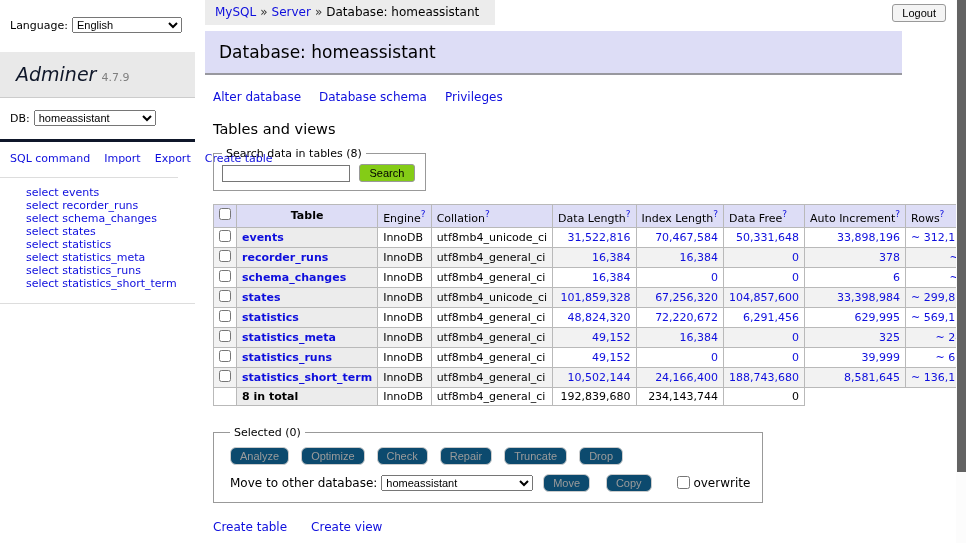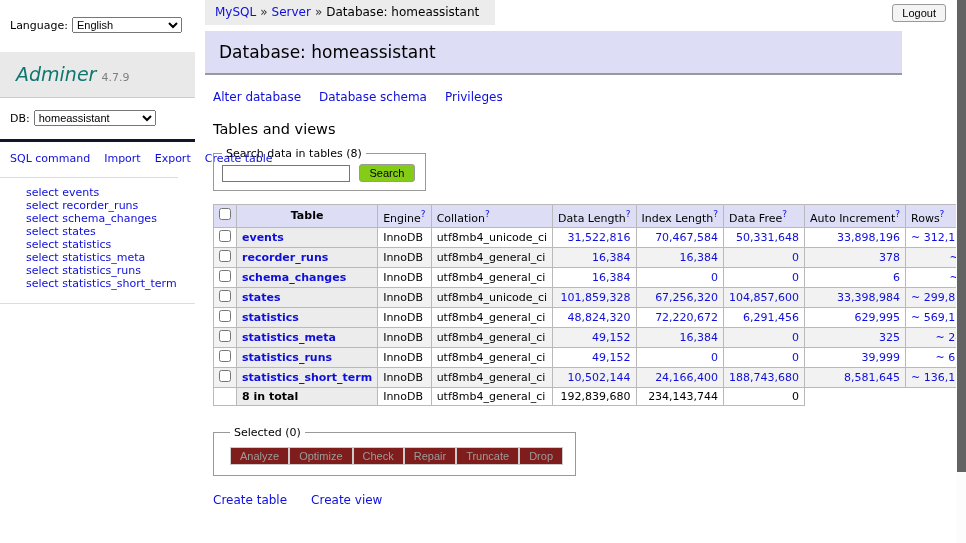--- a/index.html
+++ b/index.html
@@ -70,22 +70,22 @@
   .db-tables .col-df { min-width:60px; } .db-tables .col-ai { min-width:78px; }
   .db-tables .col-rw { min-width:56px; }
   .db-tables tfoot th { background:#ececec; text-align:left; }
   .db-tables tfoot td { background:#fff; }
   .db-tables td.void { border:none; background:transparent; }
   .db-tables input[type=checkbox] { margin:0; width:12px; height:12px; }
 
   
   .selected-fs { margin-top:20px; padding:6px 12px 10px 16px; }
   .selected-fs .btn-row { margin:2px 0 0 0; }
-  .gbtn { font-size:11px; padding:2px 9px; margin-right:0; color:#9b9b9b;
-          background:#7f1d1d; border:1px solid #ccc; border-radius:0; }
+  .gbtn { font-size:11px; padding:2px 9px; margin-right:12px; color:#9b9b9b;
+          background:#0c4a6e; border:1px solid #ccc; border-radius:6px; }
   .move-row { margin-top:9px; font-size:12px; }
   .move-row select { width:152px; font-size:11px; margin-left:4px; }
   .move-row input[type=checkbox] { margin:0 3px 0 10px; vertical-align:-2px; }
   .move-row .ow-label { font-size:12px; }
 
   .create-links { margin:17px 0 0 8px; font-size:12px; }
   .create-links a { margin-right:24px; }
 
   
   .scrollbar { position:absolute; left:956px; top:0; width:10px; height:543px; background:#fcfcfc; }
@@ -94,21 +94,21 @@
 </head>
 <body>
 
 <div class="page">
 
   <aside class="sidebar">
     <p class="lang-row">
       <label>Language:</label><select><option selected="">English</option></select>
     </p>
     <h1 class="logo">
-      <a style="color:#0f766e;">Adminer</a><span class="version">4.7.9</span>
+      <a style="color:#0f172a;">Adminer</a><span class="version">4.7.9</span>
     </h1>
     <p class="db-row">
       <label>DB:</label><select><option selected="">homeassistant</option></select>
     </p>
     <p class="sidebar-links">
       
     <a href="#">SQL command</a><a href="#">Import</a><a href="#">Export</a><a href="#">Create table</a></p>
     <p class="table-links">
 
     <a href="#">select events</a>
@@ -269,20 +269,26 @@
           <td class="void" colspan="3"></td>
         </tr>
       </tfoot>
     </table>
 
     <fieldset class="selected-fs">
       <legend>Selected (0)</legend>
       <div class="btn-row">
         
       <button class="gbtn" disabled="">Analyze</button><button class="gbtn" disabled="">Optimize</button><button class="gbtn" disabled="">Check</button><button class="gbtn" disabled="">Repair</button><button class="gbtn" disabled="">Truncate</button><button class="gbtn" disabled="">Drop</button></div>
+      <div class="move-row">
+        <label>Move to other database:</label><select><option selected="">homeassistant</option></select>
+        <button class="gbtn" style="margin-left:6px;" disabled="">Move</button>
+        <button class="gbtn" disabled="">Copy</button>
+        <input type="checkbox" style=""><span class="ow-label">overwrite</span>
+      </div>
     </fieldset>
 
     <p class="create-links">
       
     <a href="#">Create table</a><a href="#">Create view</a></p>
 
     
     
 
     

